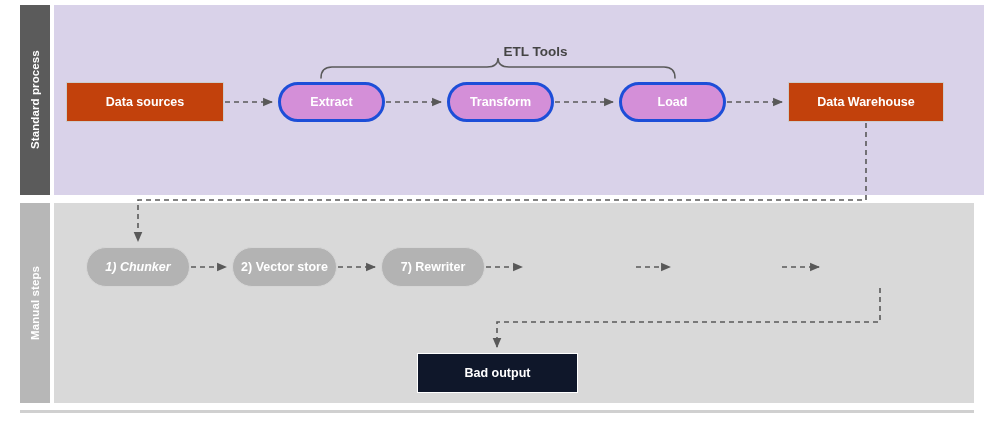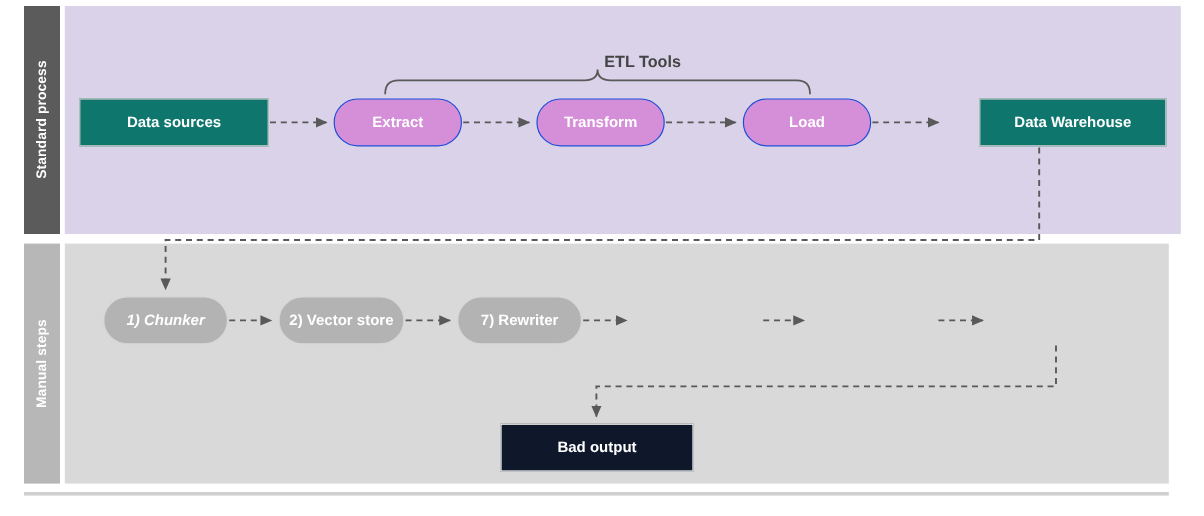--- a/index.html
+++ b/index.html
@@ -46,26 +46,26 @@
     display:flex;align-items:center;justify-content:center;
     text-align:center;
     color:#ffffff;
     font-weight:bold;
     font-size:12.5px;
     line-height:1.18;
     box-sizing:border-box;
     padding:0 6px;
   }
   .rect{
-    background:#0f766e;
+    background:#c2410c;
     border:1px solid #cccccc;
   }
   .pill-pink{
     background:#d48fd8;
-    border:1px solid #1d4ed8;
+    border:3px solid #1d4ed8;
     border-radius:22px;
   }
   .pill-grey{
     background:#b3b3b3;
     border:1px solid #d6d6d6;
     border-radius:22px;
   }
   .rect-yellow{
     background:#0f172a;
     border:1px solid #ffffff;
@@ -138,21 +138,21 @@
   </div>
   <div class="node pill-pink" style="left:278px;top:82px;width:107px;height:40px;">
     <span>Extract</span>
   </div>
   <div class="node pill-pink" style="left:619px;top:82px;width:107px;height:40px;">
     <span>Load</span>
   </div>
   <div class="node pill-pink" style="left:447px;top:82px;width:107px;height:40px;">
     <span>Transform</span>
   </div>
-  <div class="node rect" style="left:788px;top:82px;width:156px;height:40px;margin-left:28px;">
+  <div class="node rect" style="left:788px;top:82px;width:156px;height:40px;">
     <span>Data Warehouse</span>
   </div>
 
   <div class="node pill-grey" style="left:86px;top:247px;width:104px;height:40px;font-style:italic;">
     <span>1) Chunker</span>
   </div>
   <div class="node pill-grey" style="left:232px;top:247px;width:105px;height:40px;">
     <span>2) Vector store</span>
   </div>
   <div class="node pill-grey" style="left:381px;top:247px;width:104px;height:40px;">

